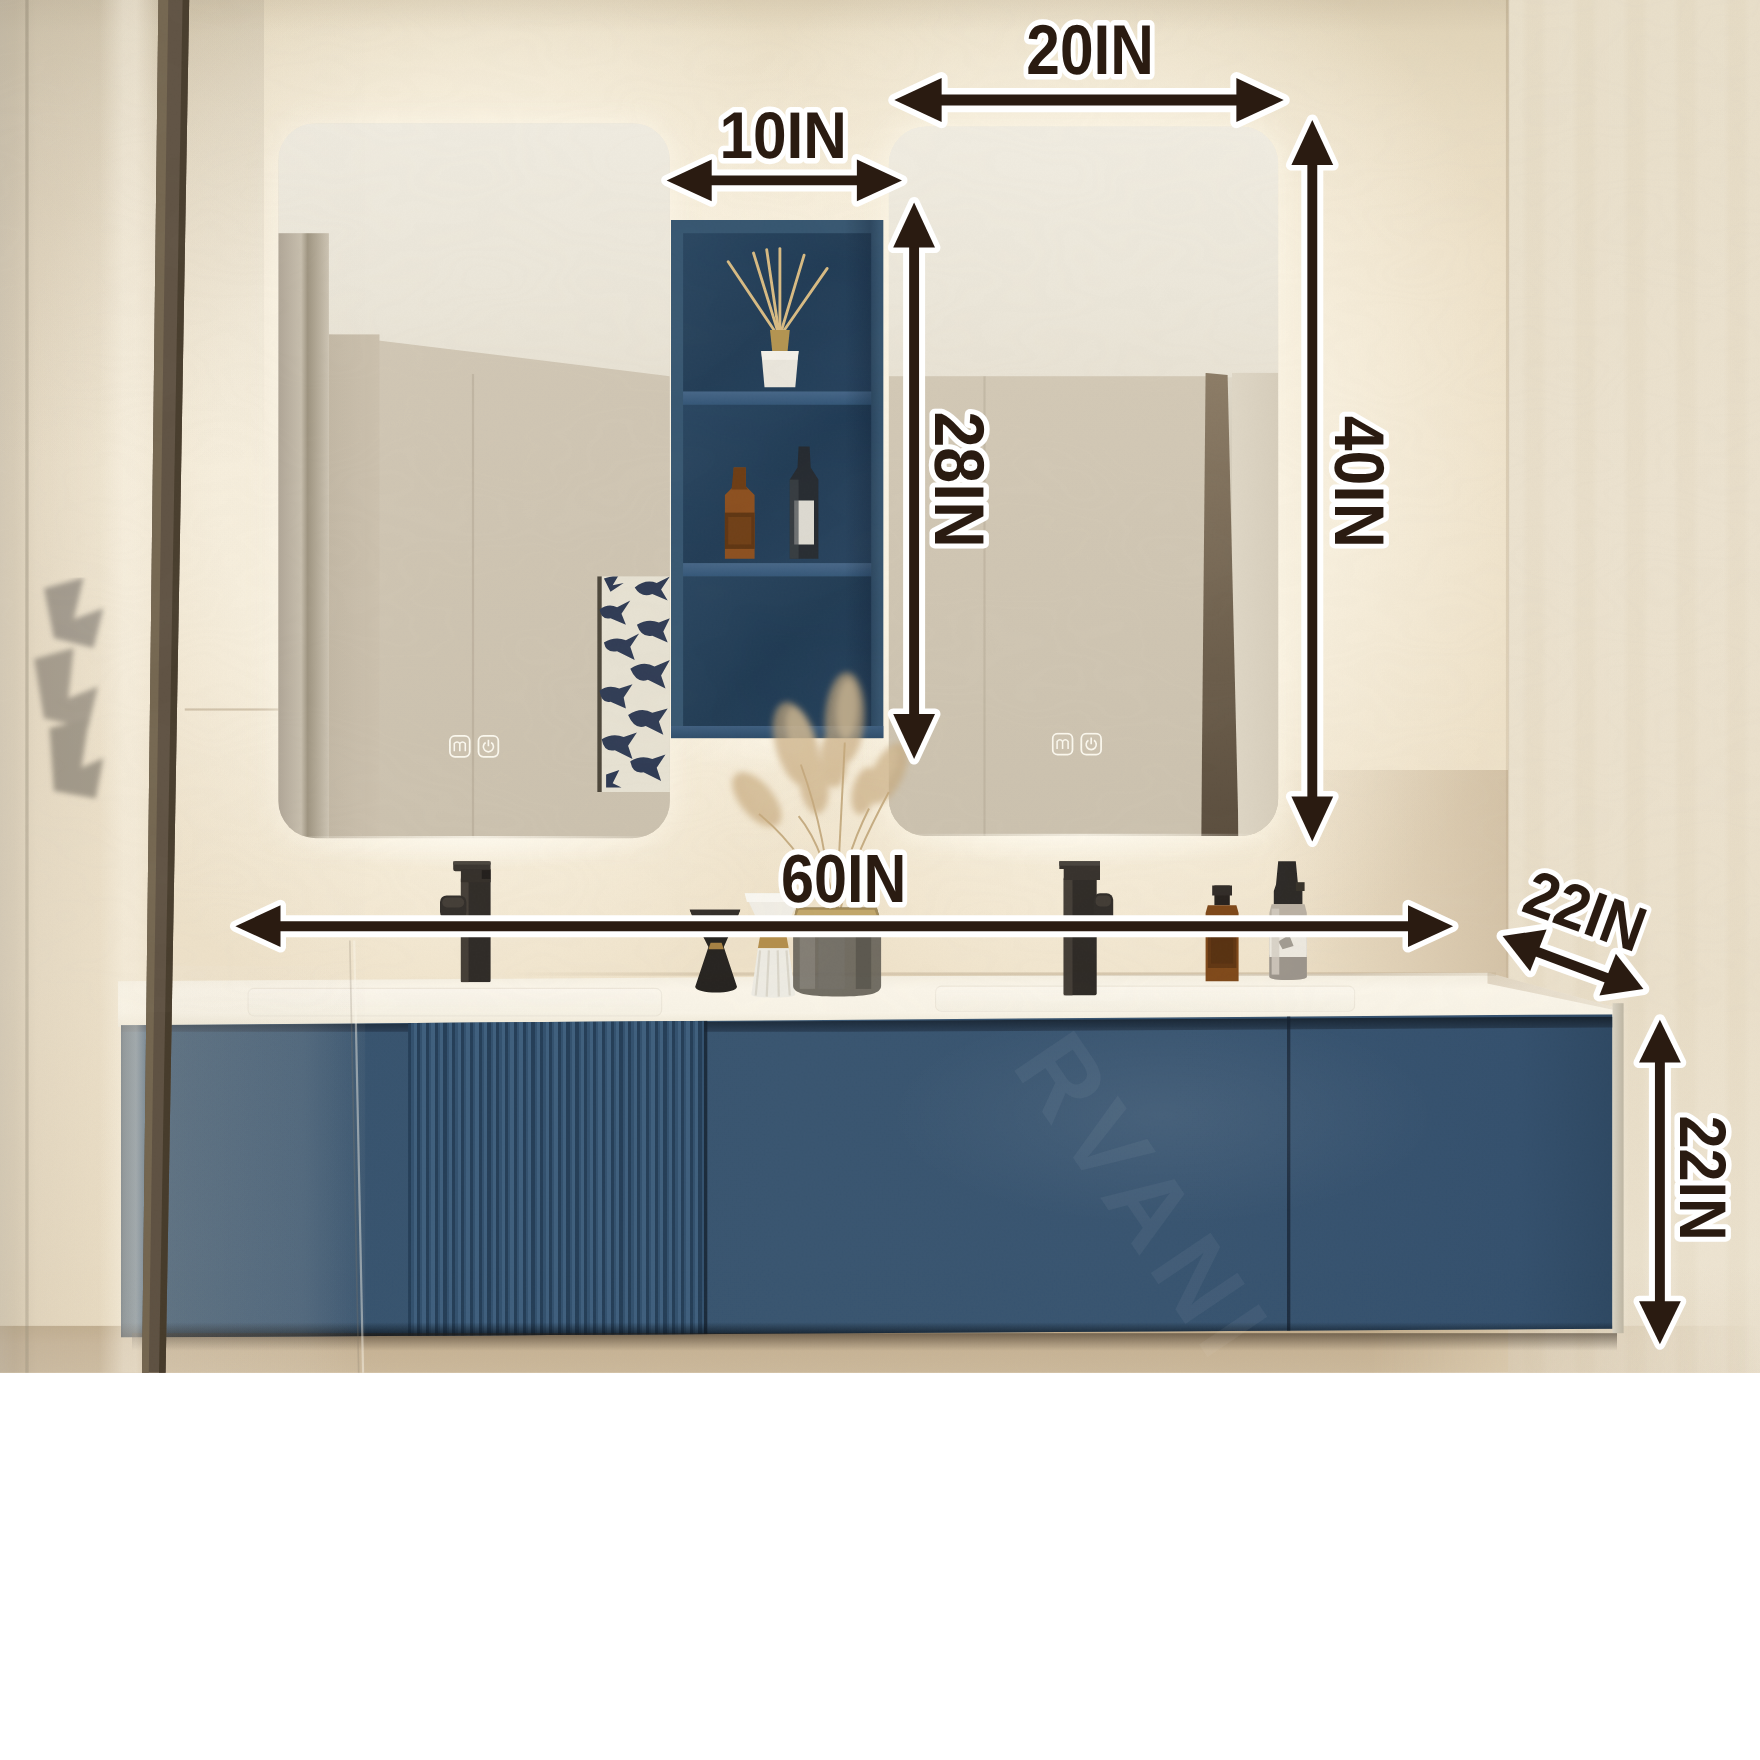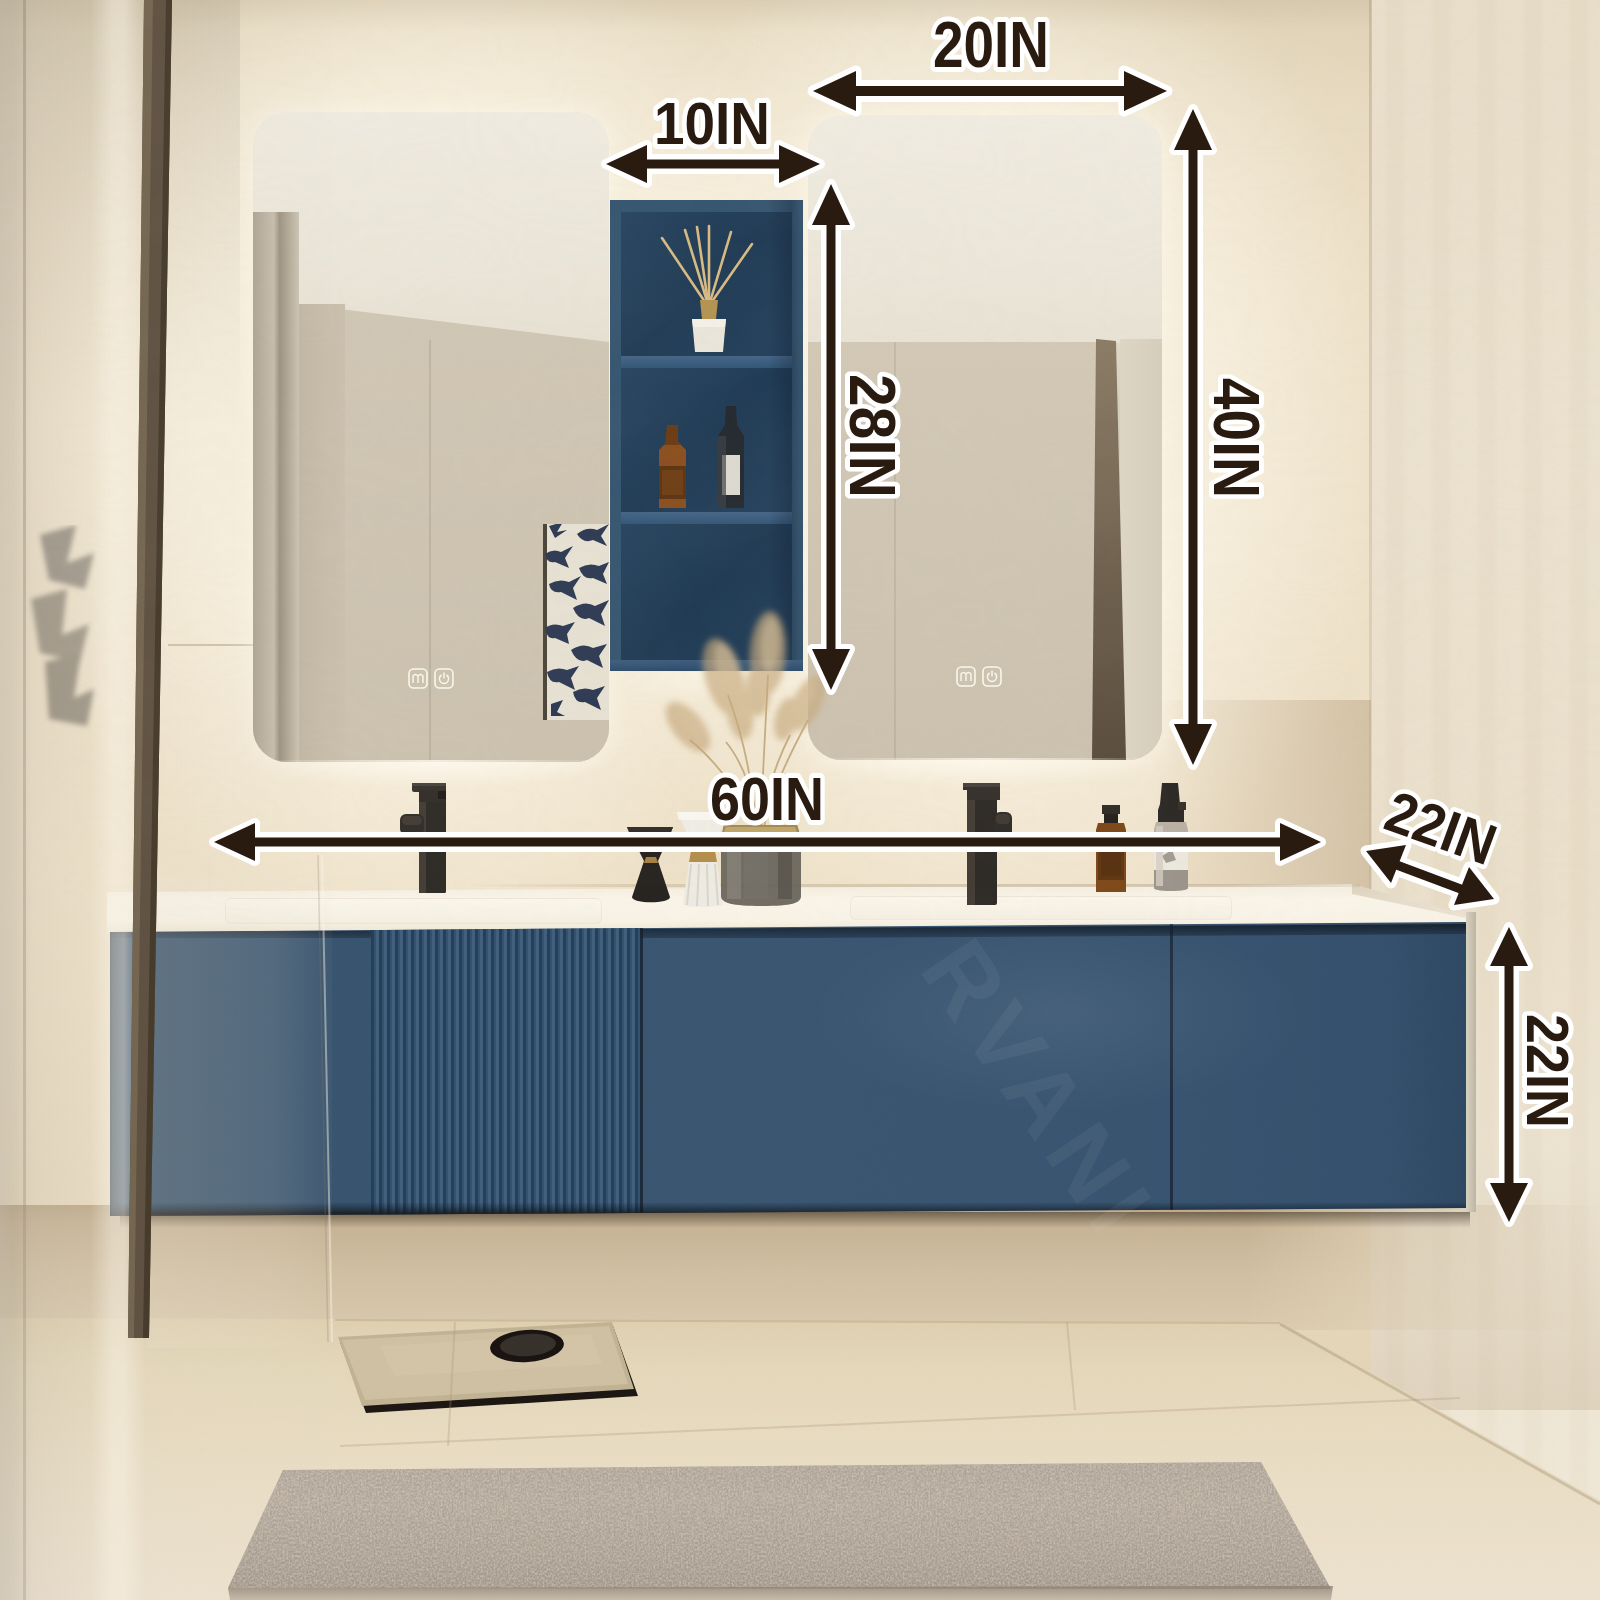--- a/index.html
+++ b/index.html
@@ -1,16 +1,16 @@
 <!DOCTYPE html>
 <html><head>
 <meta charset="utf-8">
 <style>
   html,body{margin:0;padding:0;background:#fff;}
-  #scene{position:relative;width:1600px;height:1600px;overflow:hidden;
+  #scene{position:relative;width:1600px;height:1248px;overflow:hidden;
     font-family:"Liberation Sans", sans-serif;text-decoration:underline;}
   #scene div{position:absolute;}
 </style>
 </head>
 <body>
 <div id="scene">
 
 <div id="wall" style="left:0;top:0;width:1600px;height:1600px;
  background:linear-gradient(180deg,#dfd2b6 0%,#e7dac0 7%,#ecdfc6 14%,#eee1c8 55%,#e9dbc0 75%,#dccbab 100%);"></div>
 

